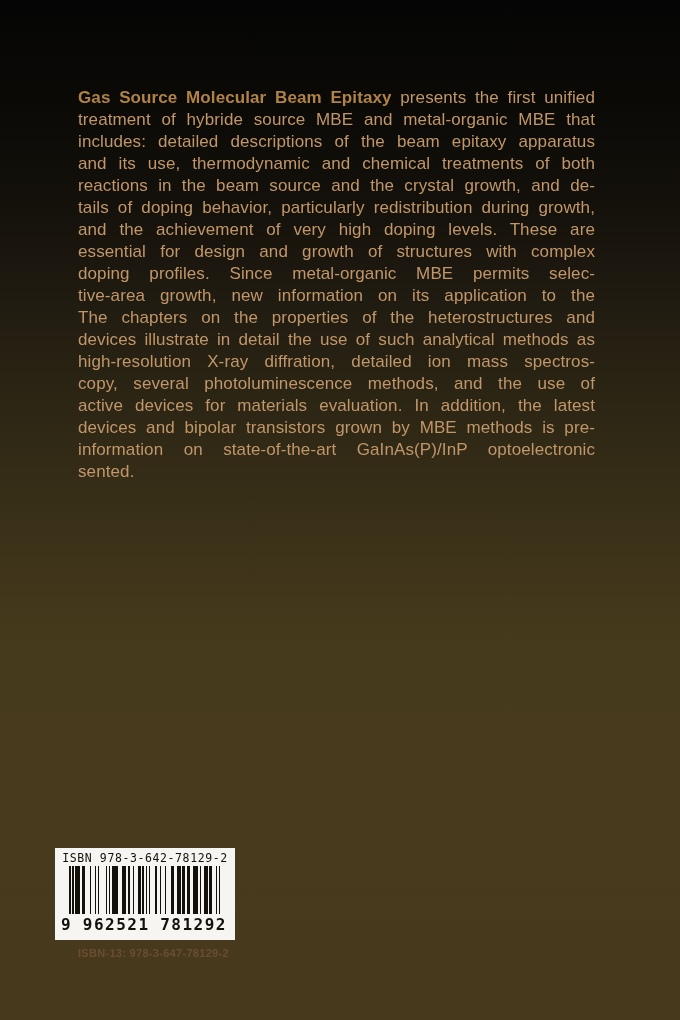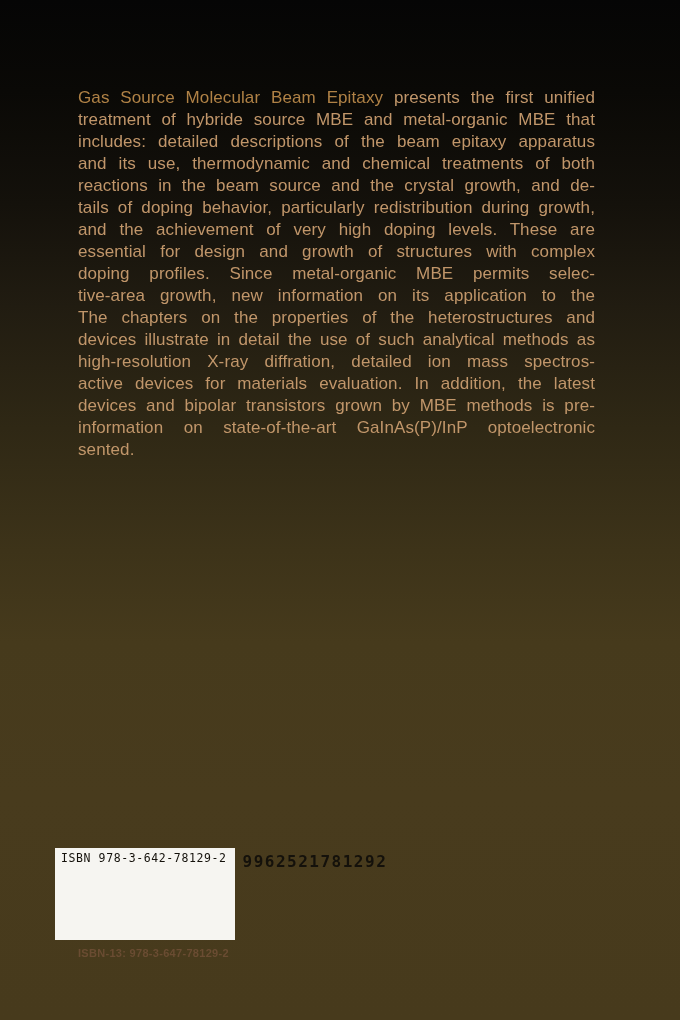--- a/index.html
+++ b/index.html
@@ -20,27 +20,27 @@
     font-size:17px;line-height:22px;
     letter-spacing:0.1px;
   }
   .line{
     height:22px;
     text-align:justify;
     text-align-last:justify;
     overflow:hidden;
   }
   .line.unjust{text-align-last:left;}
-  .bold{font-weight:normal;color:#b08246;margin-top:27px;}
+  .bold{font-weight:bold;color:#b08246;margin-top:27px;}
   .barcode-box{
     position:absolute;left:55px;top:848px;width:180px;height:92px;
     background:#f6f5f1;
     box-sizing:border-box;
     padding:3px 6px 2px 6px;
-    display:flex;
+    display:flex;flex-direction:column;
   }
   .bc-header{
     font-family:"DejaVu Sans Mono", monospace;
     font-size:11.5px;line-height:14px;color:#14110b;
     text-align:center;letter-spacing:0.6px;white-space:nowrap;
   }
   .bc-bars{
     display:flex;height:48px;margin:1px 8px 0 8px;
   }
   .bc-bars .module{flex:1;}
@@ -77,20 +77,21 @@
           <div class="line">and the achievement of very high doping levels. These are</div>
           <div class="line">essential for design and growth of structures with complex</div>
           <div class="line">doping profiles. Since metal-organic MBE permits selec-</div>
           <div class="line">tive-area growth, new information on its application to the</div>
         </div>
     </div>
     <div>
         <div class="line">The chapters on the properties of the heterostructures and</div>
         <div class="line">devices illustrate in detail the use of such analytical methods as</div>
         <div class="line">high-resolution X-ray diffration, detailed ion mass spectros-</div>
+        <div class="line">copy, several photoluminescence methods, and the use of</div>
         <div class="line">active devices for materials evaluation. In addition, the latest</div>
         <div class="line">devices and bipolar transistors grown by MBE methods is pre-</div>
         <div class="line">information on state-of-the-art GaInAs(P)/InP optoelectronic</div>
         <div class="line unjust">sented.</div>
       </div>
   </div>
 
   <div class="barcode-box">
     <div class="bc-header">ISBN 978-3-642-78129-2</div>
     <div class="bc-bars">

